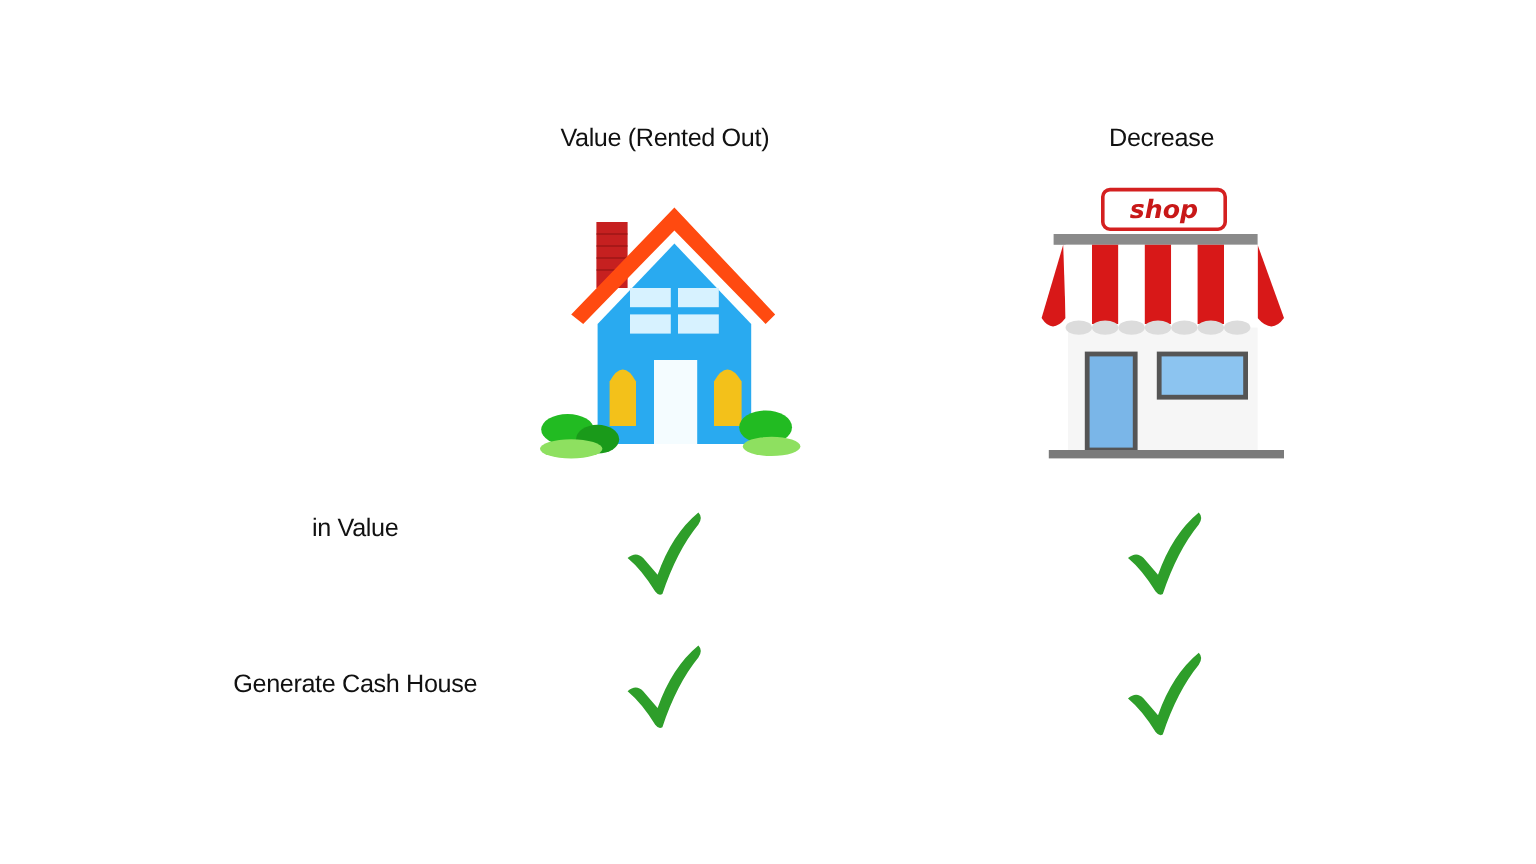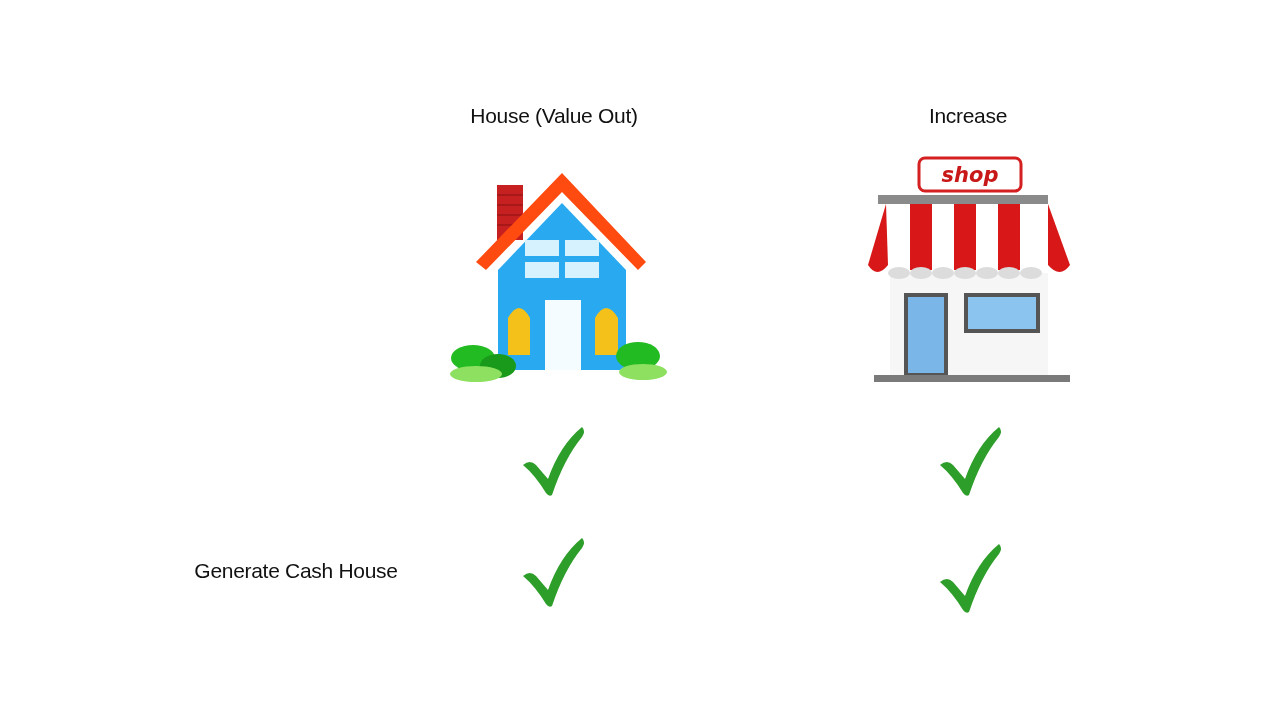--- a/index.html
+++ b/index.html
@@ -10,22 +10,22 @@
   .col-header { position: absolute; font-size: 21px; text-align: center; width: 300px; letter-spacing: -0.3px; }
   .row-label { position: absolute; font-size: 21px; text-align: center; width: 260px; line-height: 29px; letter-spacing: -0.3px; }
   .icon { position: absolute; }
   .check { position: absolute; width: 66px; height: 74px; }
 </style>
 </head>
 <body>
 
 <div>
 
-  <div class="col-header" style="left:404px; top:104px;">House (Value Out)</div>
-  <div class="col-header" style="left:818px; top:104px;">Increase</div>
+  <div class="col-header" style="left:404px; top:104px;">Value (Rented Out)</div>
+  <div class="col-header" style="left:818px; top:104px;">Decrease</div>
 
   <svg class="icon" style="left:438px; top:170px;" width="230" height="215" viewBox="0 0 230 215">
     <rect x="59" y="15" width="26" height="55" fill="#c62020"></rect>
     <g stroke="#8a1010" stroke-width="1">
       <line x1="59" y1="25" x2="85" y2="25"></line>
         <line x1="59" y1="35" x2="85" y2="35"></line>
       <line x1="59" y1="45" x2="85" y2="45"></line>
         <line x1="59" y1="55" x2="85" y2="55"></line>
     </g>
     <polygon points="60,100 124,33 188,100 188,200 60,200" fill="#29aaf0"></polygon>
@@ -70,20 +70,21 @@
       <ellipse cx="167" cy="118" rx="11" ry="6"></ellipse>
     </g>
     <rect x="40" y="138" width="44" height="82" fill="#555"></rect>
     <rect x="44" y="142" width="36" height="76" fill="#7ab6e8"></rect>
     <rect x="100" y="138" width="76" height="40" fill="#555"></rect>
     <rect x="104" y="142" width="68" height="32" fill="#8cc4f0"></rect>
     <rect x="10" y="220" width="196" height="7" fill="#7a7a7a"></rect>
   </svg>
 
   <div class="row-label" style="left:166px; top:426px;">
+    <div>in Value</div>
   </div>
   <div class="row-label" style="left:166px; top:556px;">
     <div>Generate Cash House</div>
   </div>
 
   <svg class="check" style="left:520px; top:423px;" viewBox="0 0 66 74">
     <path d="M3,42 Q10,36 16,42 L28,56 Q40,22 62,4 Q66,8 62,14 Q44,36 32,72 Q29,74 26,70 Q15,52 3,42 Z" fill="#2e9e2a"></path>
   </svg>
   <svg class="check" style="left:937px; top:423px;" viewBox="0 0 66 74">
     <path d="M3,42 Q10,36 16,42 L28,56 Q40,22 62,4 Q66,8 62,14 Q44,36 32,72 Q29,74 26,70 Q15,52 3,42 Z" fill="#2e9e2a"></path>

